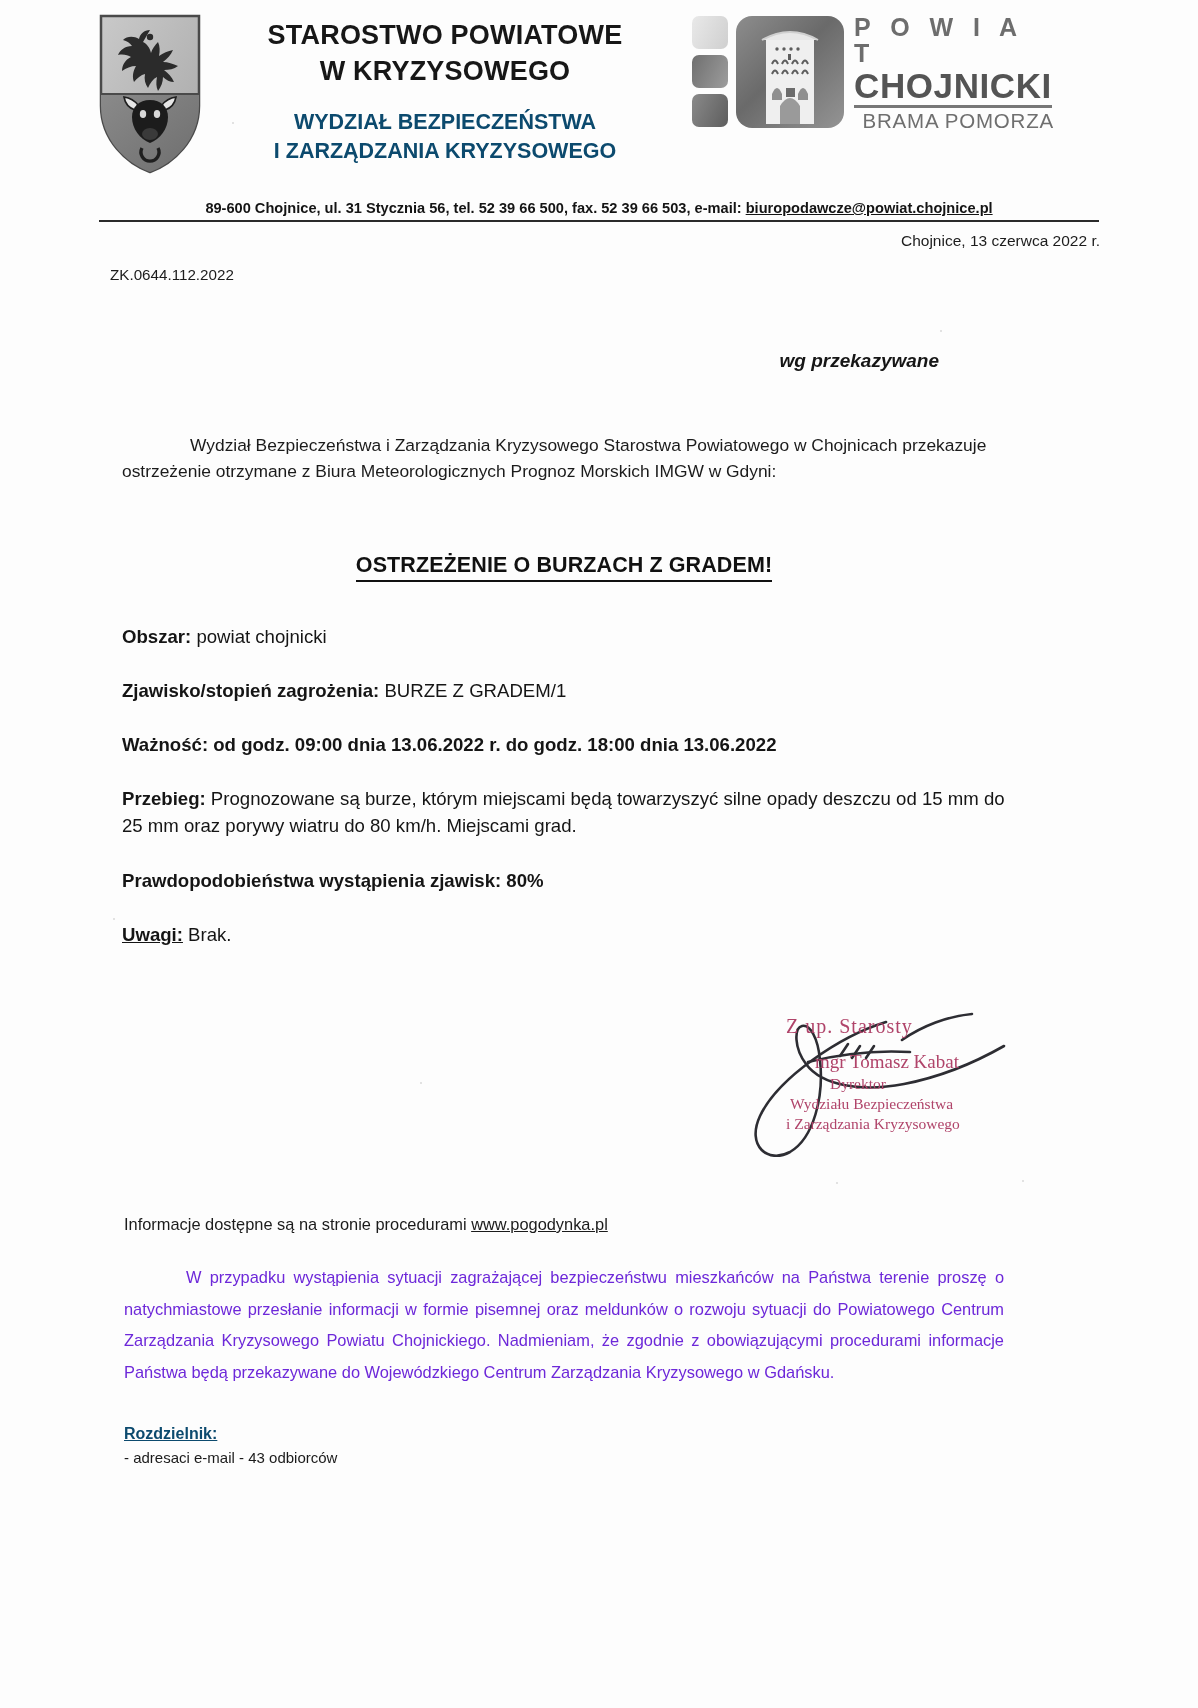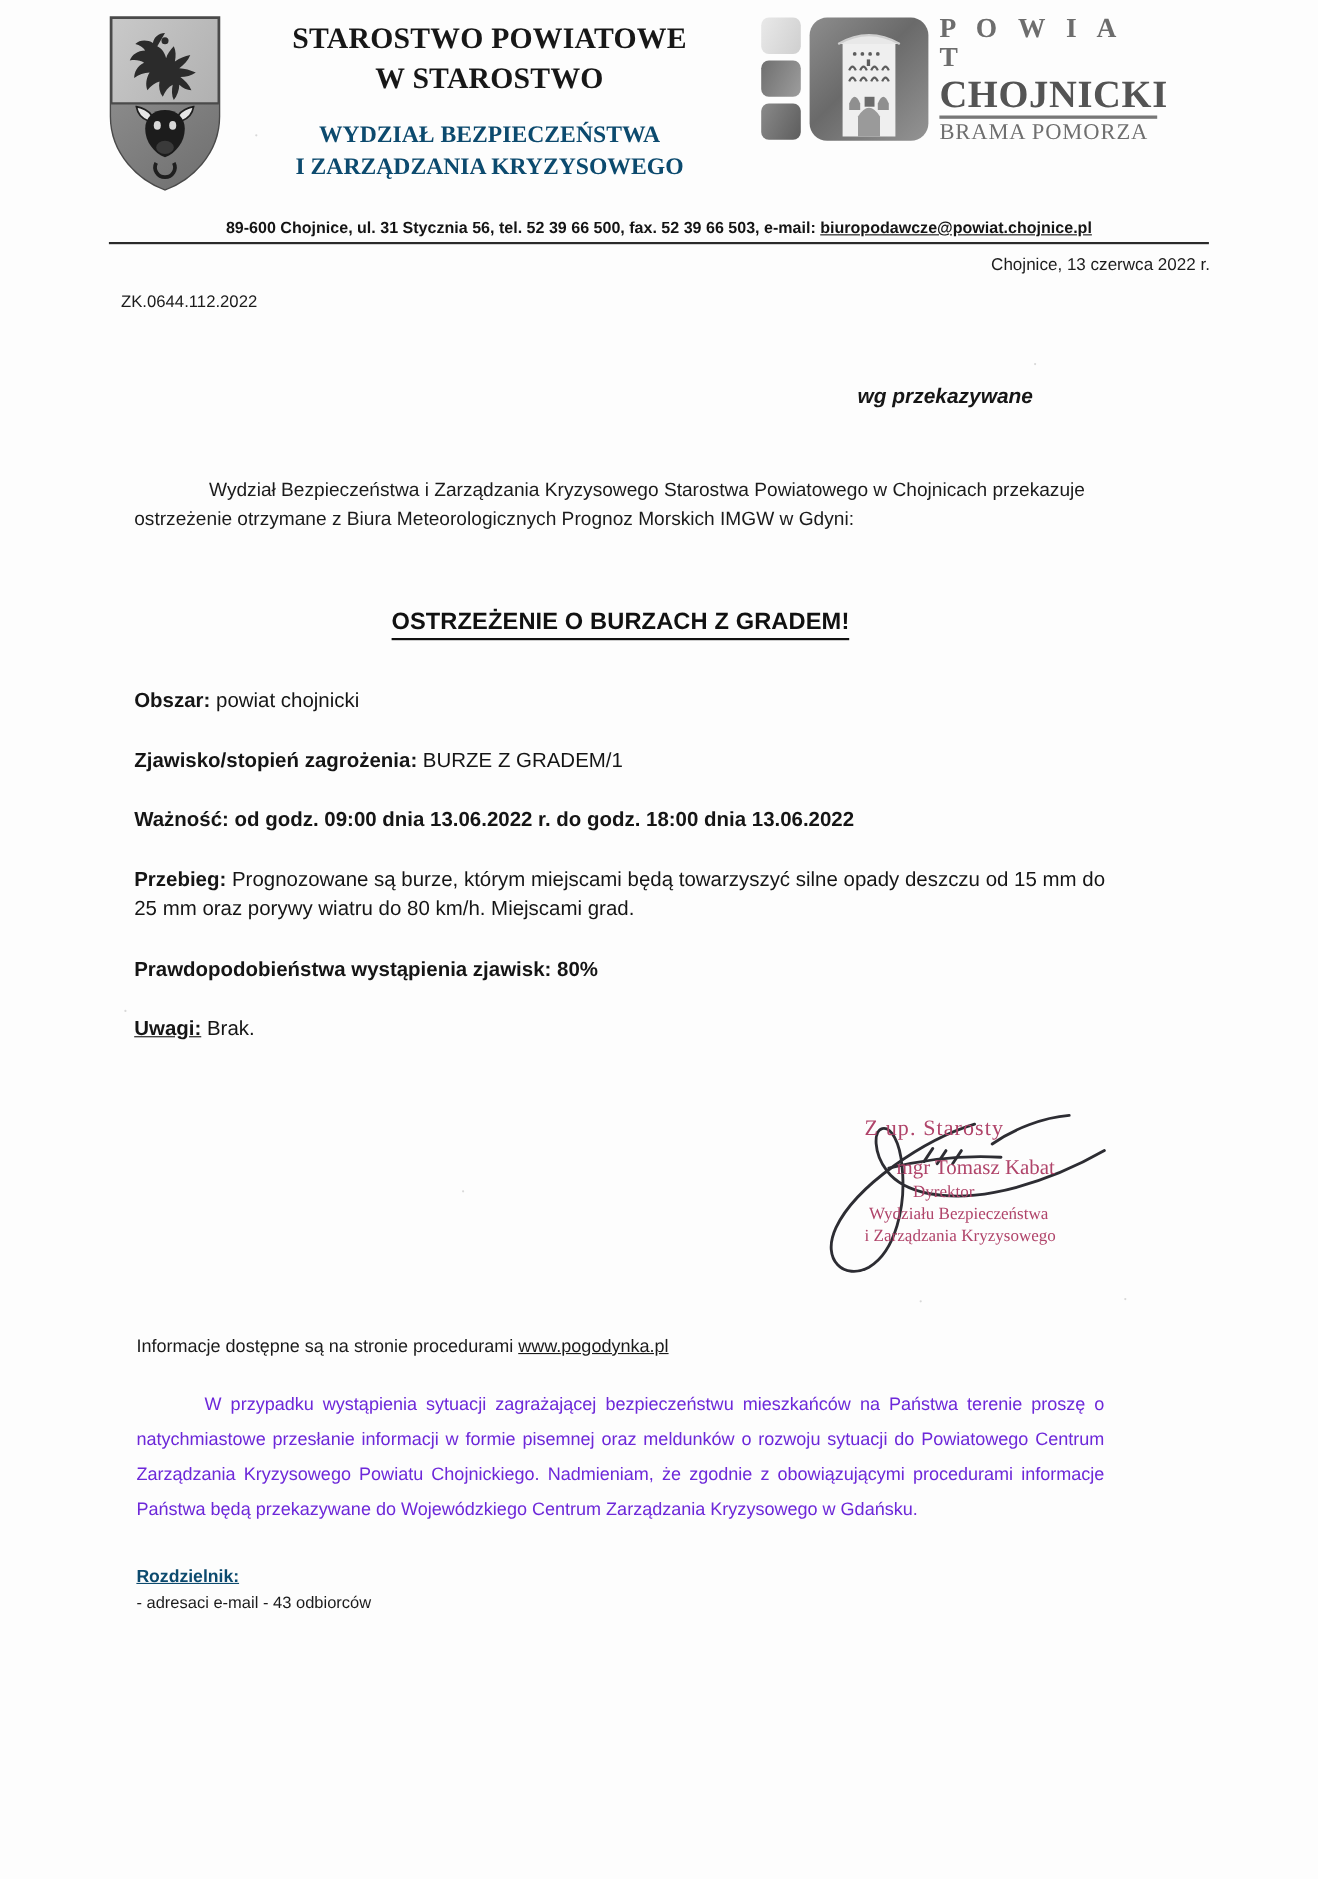--- a/index.html
+++ b/index.html
@@ -20,21 +20,20 @@
     background: #fdfdfd;
     overflow: hidden;
   }
 
   
   .letterhead {
     position: absolute;
     left: 0; top: 0;
     width: 1146px;
     height: 200px;
-    font-family: Liberation Serif, serif;
   }
   .crest {
     position: absolute;
     left: 99px;
     top: 14px;
     width: 102px;
     height: 160px;
   }
   .crest svg { display:block; width:100%; height:100%; }
 
@@ -119,20 +118,21 @@
     width: 198px;
     height: 3px;
     background: #777;
     margin: 2px 0 2px 0;
   }
   .logo-brama {
     font-size: 20.5px;
     letter-spacing: .8px;
     color: #6f6f6f;
     line-height: 1.05;
+    text-align: right;
   }
 
   
   .addr-wrap {
     position: absolute;
     left: 99px;
     top: 200px;
     width: 1000px;
   }
   .addr {
@@ -347,21 +347,21 @@
           <ellipse cx="58" cy="100" rx="3.2" ry="4" fill="#d8d8d8"></ellipse>
           <ellipse cx="51" cy="120" rx="8" ry="6" fill="#3a3a3a"></ellipse>
           <path d="M43 134 a9 9 0 1 0 16 0" fill="none" stroke="#1f1f1f" stroke-width="3.4"></path>
         </g>
       </svg>
     </div>
 
     <div class="head-titles">
       <div class="head-main">
         <div>STAROSTWO POWIATOWE</div>
-        <div>W STAROSTWO</div>
+        <div>W KRYZYSOWEGO</div>
       </div>
       <div class="head-sub">
         <div>WYDZIAŁ BEZPIECZEŃSTWA</div>
         <div>I ZARZĄDZANIA KRYZYSOWEGO</div>
       </div>
     </div>
 
     <div class="powiat-logo">
       <div class="logo-bars">
         <div class="bar b1"></div>

